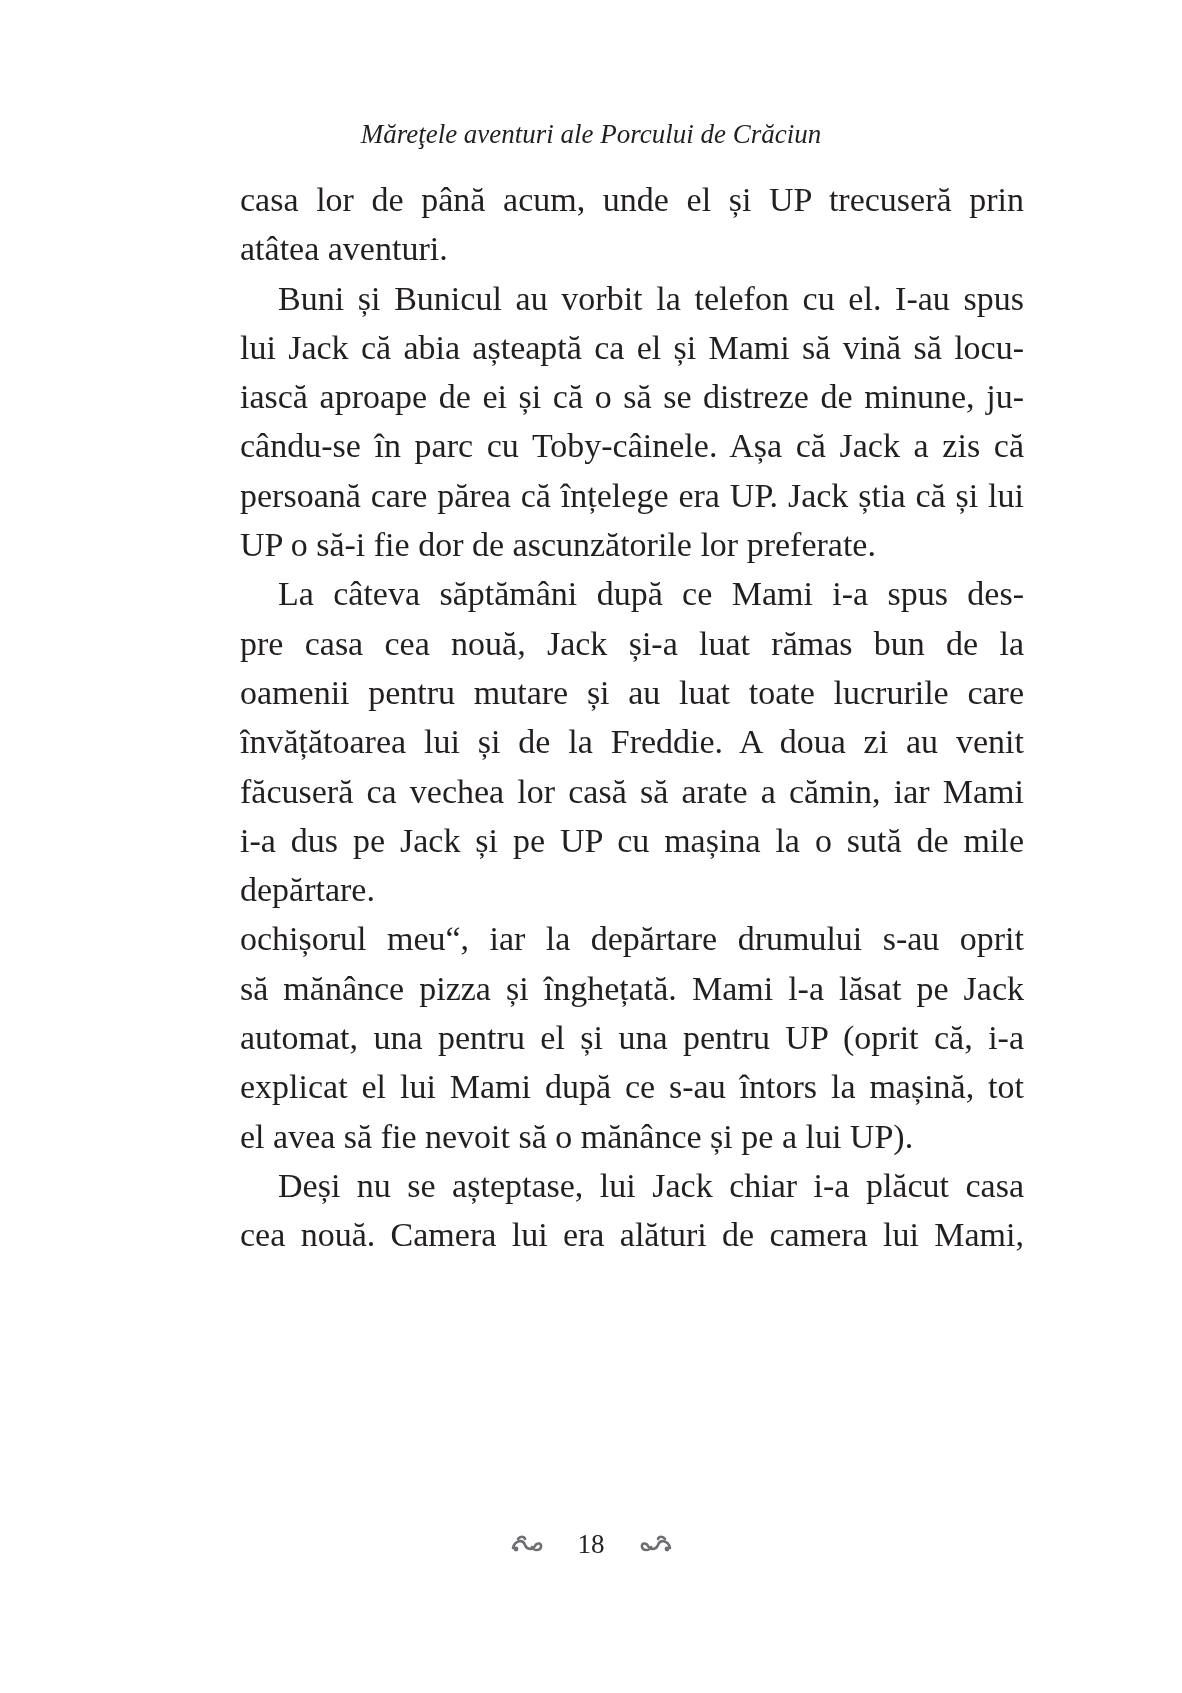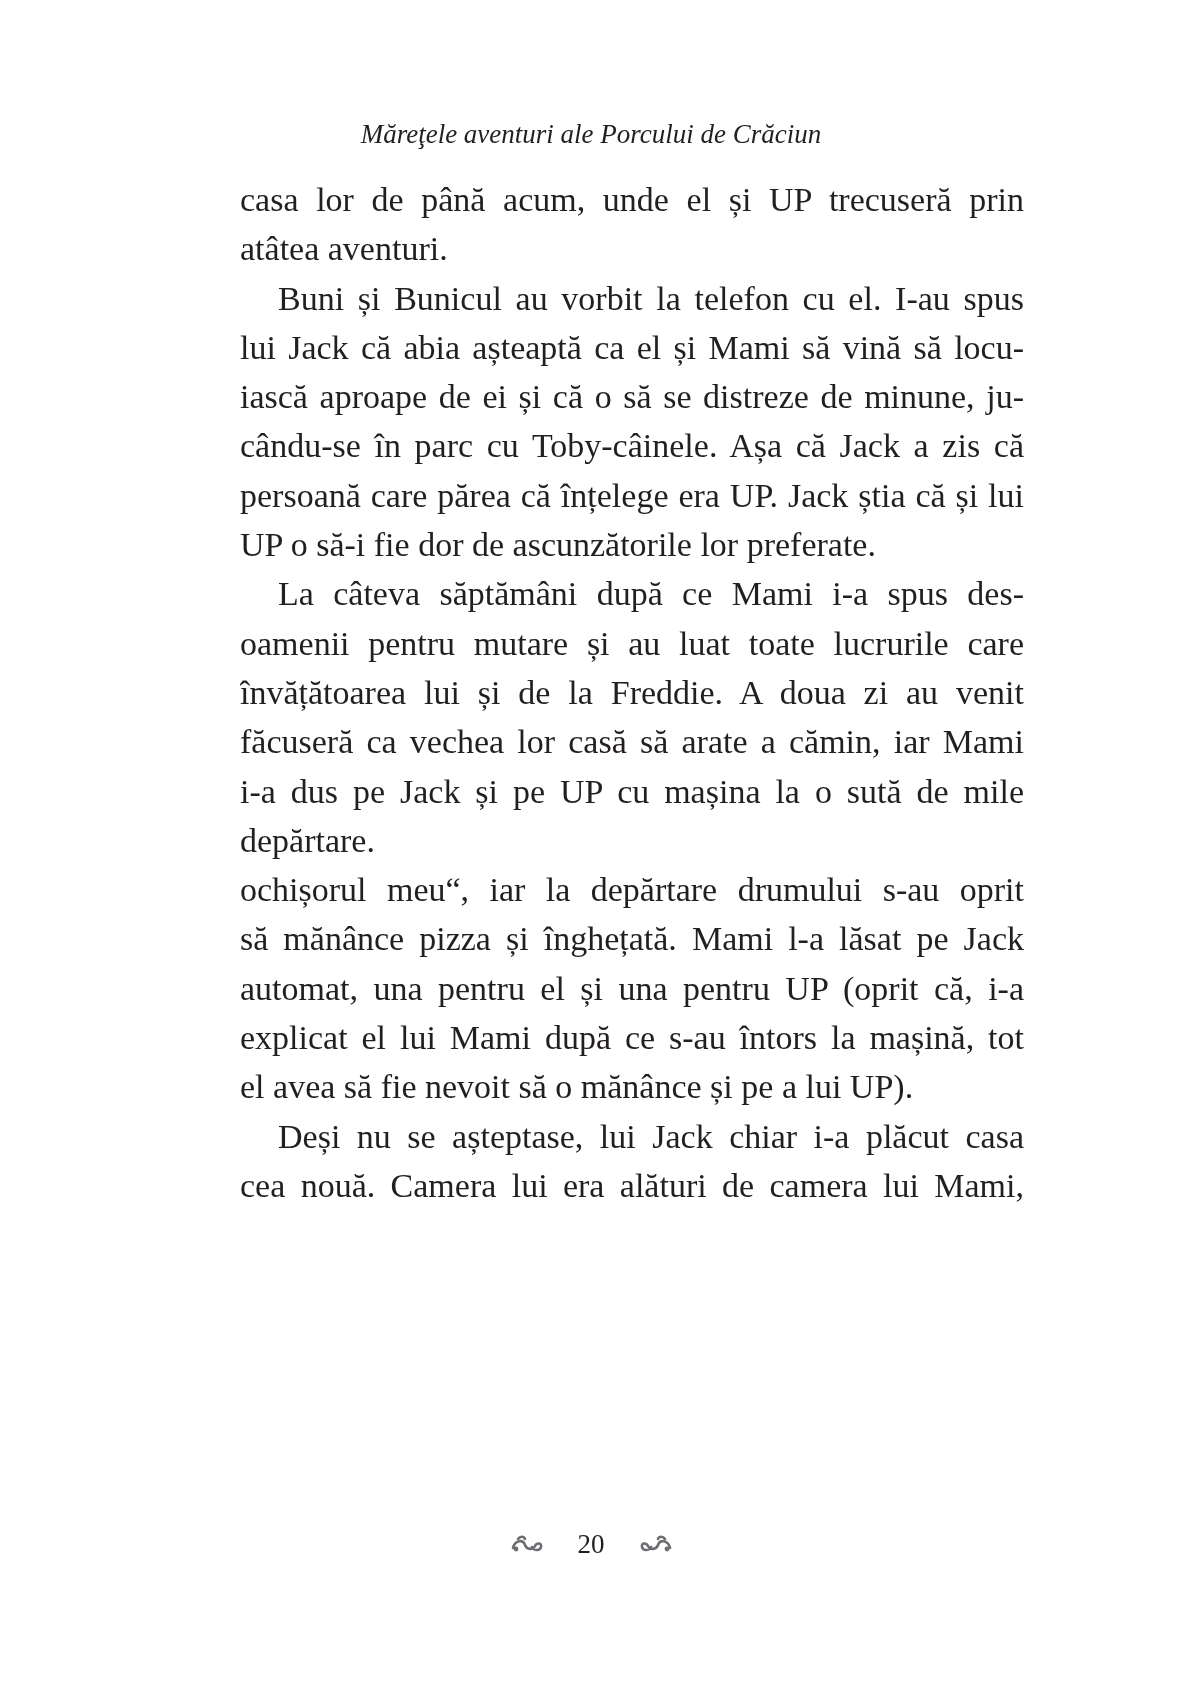--- a/index.html
+++ b/index.html
@@ -80,20 +80,21 @@
 <div class="text-block">
   <span class="line">casa lor de până acum, unde el și UP trecuseră prin</span>
   <span class="line last">atâtea aventuri.</span>
   <span class="line indent">Buni și Bunicul au vorbit la telefon cu el. I-au spus</span>
   <span class="line">lui Jack că abia așteaptă ca el și Mami să vină să locu-</span>
   <span class="line">iască aproape de ei și că o să se distreze de minune, ju-</span>
   <span class="line">cându-se în parc cu Toby-câinele. Așa că Jack a zis că</span>
   <span class="line">persoană care părea că înțelege era UP. Jack știa că și lui</span>
   <span class="line last">UP o să-i fie dor de ascunzătorile lor preferate.</span>
   <span class="line indent">La câteva săptămâni după ce Mami i-a spus des-</span>
+  <span class="line">pre casa cea nouă, Jack și-a luat rămas bun de la</span>
   <span class="line">oamenii pentru mutare și au luat toate lucrurile care</span>
   <span class="line">învățătoarea lui și de la Freddie. A doua zi au venit</span>
   <span class="line">făcuseră ca vechea lor casă să arate a cămin, iar Mami</span>
   <span class="line">i-a dus pe Jack și pe UP cu mașina la o sută de mile</span>
   <span class="line last">depărtare.</span>
   <span class="line">ochișorul meu“, iar la depărtare drumului s-au oprit</span>
   <span class="line">să mănânce pizza și înghețată. Mami l-a lăsat pe Jack</span>
   <span class="line">automat, una pentru el și una pentru UP (oprit că, i-a</span>
   <span class="line">explicat el lui Mami după ce s-au întors la mașină, tot</span>
   <span class="line last">el avea să fie nevoit să o mănânce și pe a lui UP).</span>
@@ -102,21 +103,21 @@
 </div>
 
 <div class="folio">
   <svg class="ornament" viewBox="0 0 34 20">
     <g fill="none" stroke="#6d6e71" stroke-width="2.6" stroke-linecap="round">
       <path d="M3 14 C5 6, 13 5, 15 11 C17 16, 23 16, 25 12 C27 8, 32 9, 31 13 C30 17, 24 17, 22 13"></path>
       <path d="M8 5 C10 2, 14 2, 15 5"></path>
       <circle cx="6" cy="15" r="2.4" fill="#6d6e71" stroke="none"></circle>
     </g>
   </svg>
-  <span class="page-number">20</span>
+  <span class="page-number">18</span>
   <svg class="ornament" viewBox="0 0 34 20" style="transform: scaleX(-1);">
     <g fill="none" stroke="#6d6e71" stroke-width="2.6" stroke-linecap="round">
       <path d="M3 14 C5 6, 13 5, 15 11 C17 16, 23 16, 25 12 C27 8, 32 9, 31 13 C30 17, 24 17, 22 13"></path>
       <path d="M8 5 C10 2, 14 2, 15 5"></path>
       <circle cx="6" cy="15" r="2.4" fill="#6d6e71" stroke="none"></circle>
     </g>
   </svg>
 </div>
 
 </body></html>

